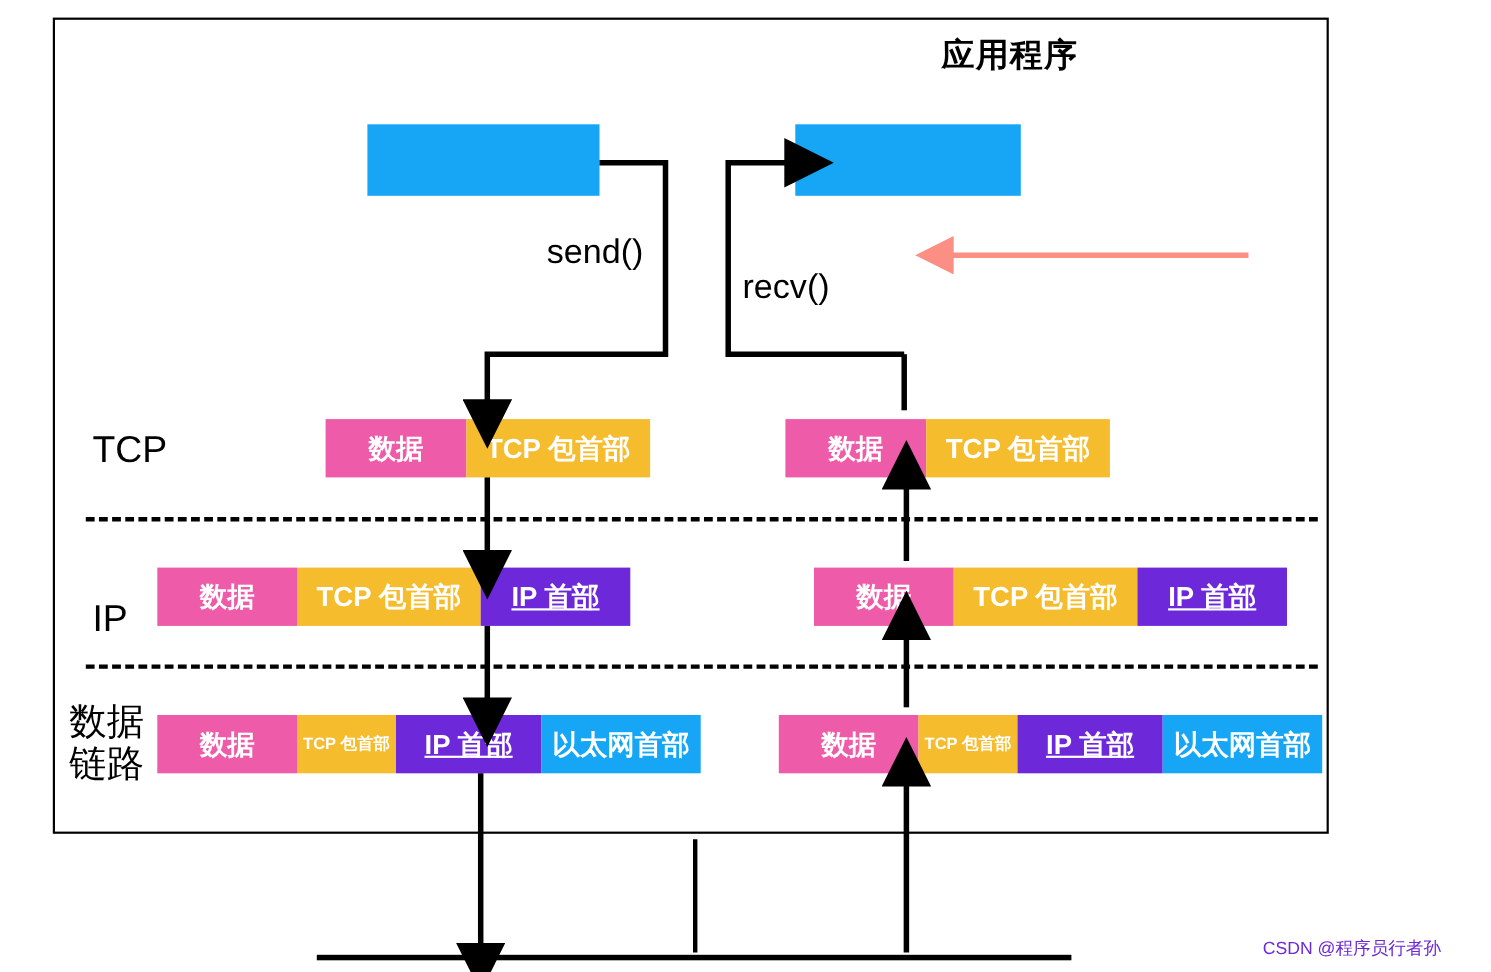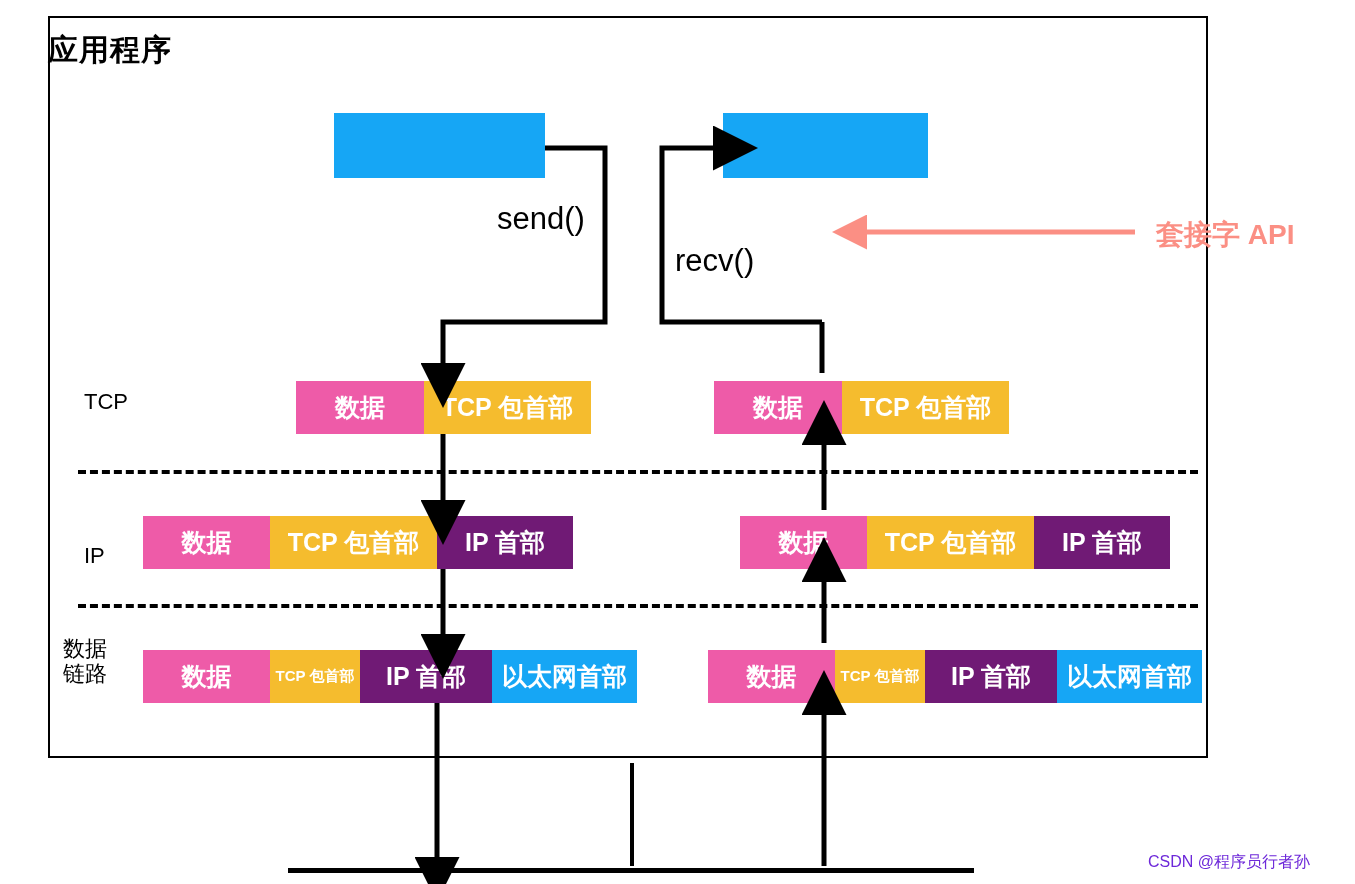--- a/index.html
+++ b/index.html
@@ -32,21 +32,21 @@
     border: 2px solid #000000;
     box-sizing: border-box;
     background: #ffffff;
   }
 
   .app-title {
     position: absolute;
     left: 48px;
     top: 30px;
     width: 932px;
-    text-align: left;
+    text-align: right;
     font-size: 30px;
     font-weight: bold;
     color: #000000;
     letter-spacing: 1px;
   }
 
   
   .app-box {
     position: absolute;
     background: #16a6f5;
@@ -54,38 +54,38 @@
   .app-box.left  { left: 334px; top: 113px; width: 211px; height: 65px; }
   .app-box.right { left: 723px; top: 113px; width: 205px; height: 65px; }
 
   
   .call-label {
     position: absolute;
     font-size: 31px;
     color: #000000;
     white-space: nowrap;
   }
-  .call-label.send { left: 497px; top: 201px; text-align: center; }
+  .call-label.send { left: 497px; top: 211px; text-align: center; }
   .call-label.recv { left: 675px; top: 215px; margin-top: 28px; }
 
   
   .api-annot {
     position: absolute;
     left: 1156px;
     top: 216px;
     font-size: 28px;
     font-weight: bold;
     color: #fb8f84;
     white-space: nowrap;
   }
 
   
   .layer-label {
     position: absolute;
-    font-size: 22px;
+    font-size: 34px;
     color: #000000;
     white-space: nowrap;
     line-height: 1.12;
   }
   .layer-label.tcp  { left: 84px;  top: 390px; }
   .layer-label.ip   { left: 84px;  top: 544px; }
   .layer-label.dll  { left: 63px;  top: 637px; text-align: left; }
 
   
   .packet-row {
@@ -97,21 +97,21 @@
     display: flex;
     align-items: center;
     justify-content: center;
     color: #ffffff;
     font-weight: bold;
     box-sizing: border-box;
     white-space: nowrap;
   }
   .seg.data  { background: #ee5ba8; }
   .seg.tcp   { background: #f5bc2e; }
-  .seg.ip    { background: #701a75; }
+  .seg.ip    { background: #6d28d9; text-decoration: underline; }
   .seg.eth   { background: #16a6f5; }
 
   .fs-lg { font-size: 25px; }
   .fs-sm { font-size: 15px; }
 
   
   #row-tcp-l  { left: 296px; top: 381px; }
   #row-ip-l   { left: 143px; top: 516px; }
   #row-dll-l  { left: 143px; top: 650px; }
   
@@ -166,21 +166,20 @@
   <div class="app-frame"></div>
 
   <div class="app-title">应用程序</div>
 
   <div class="app-box left"></div>
   <div class="app-box right"></div>
 
   <div class="call-label send">send()</div>
   <div class="call-label recv">recv()</div>
 
-  <div class="api-annot">套接字 API</div>
 
   <div class="layer-label tcp">TCP</div>
   <div class="layer-label ip">IP</div>
   <div class="layer-label dll">
     <div>数据</div>
     <div>链路</div>
   </div>
 
   <div class="divider d1"></div>
   <div class="divider d2"></div>

